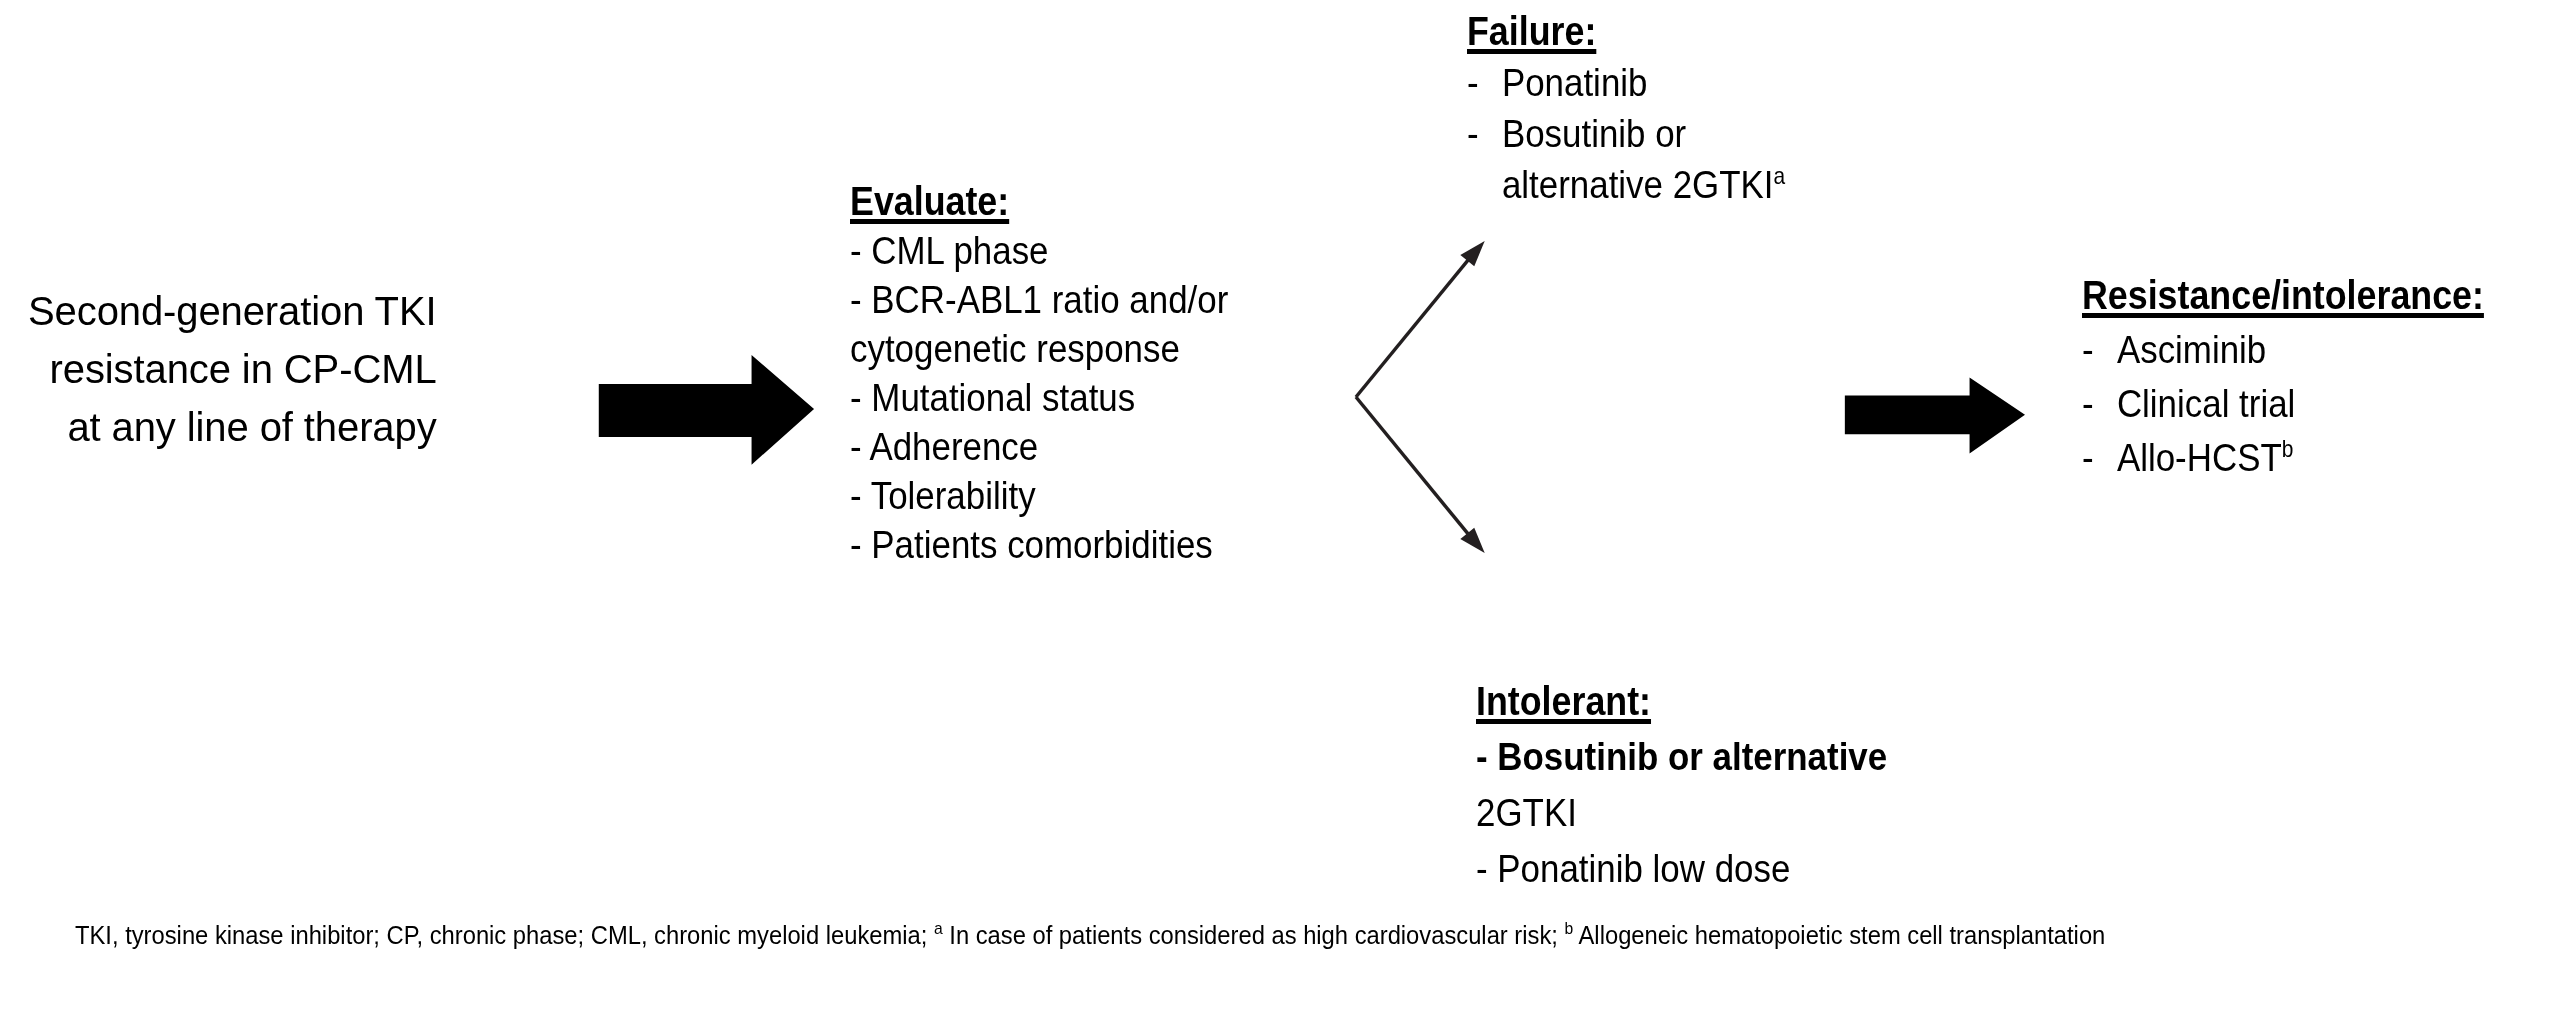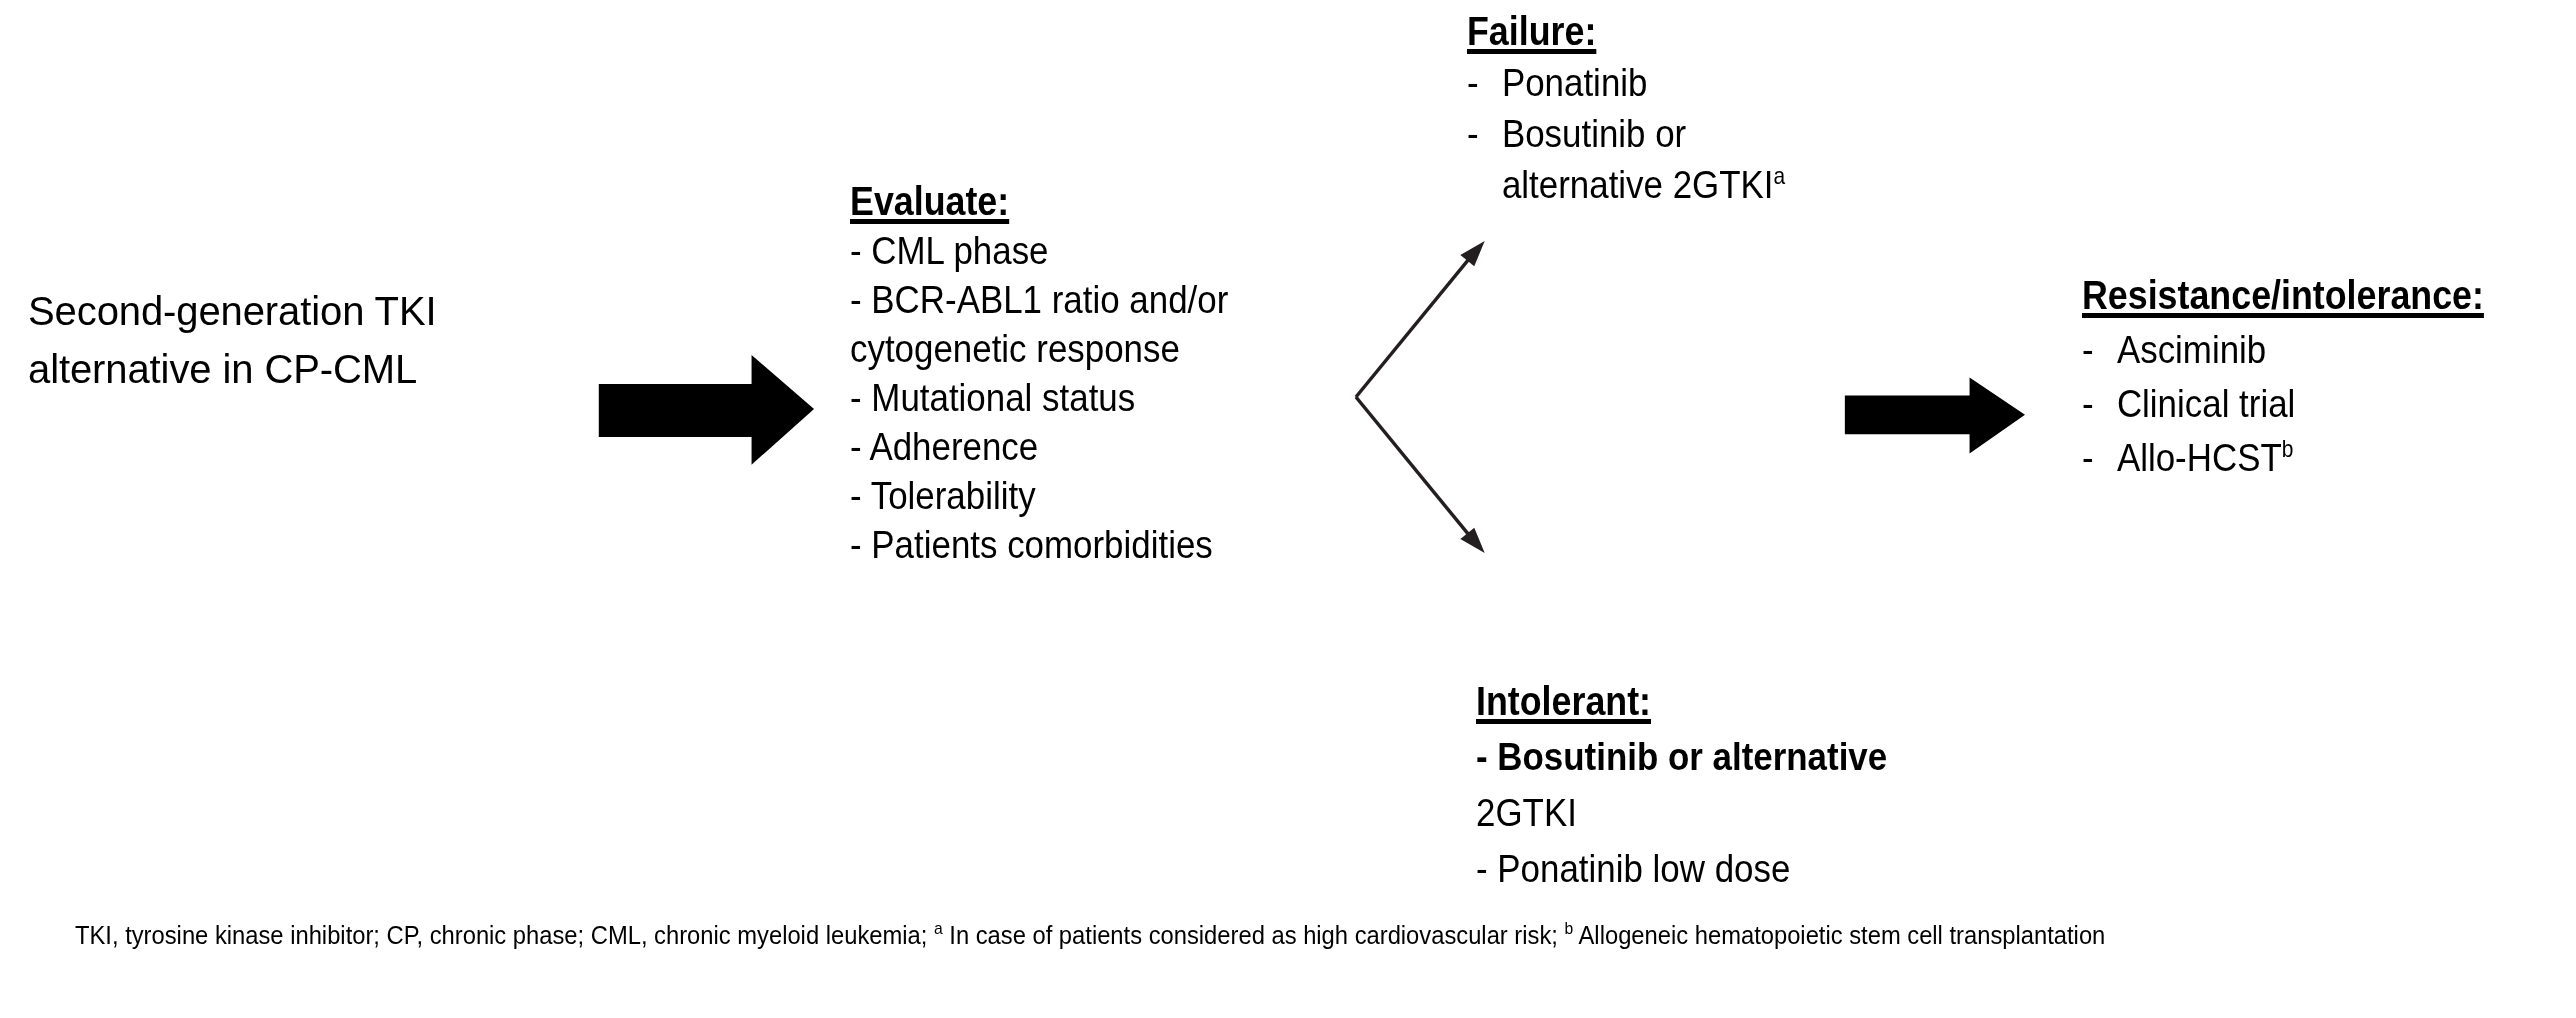--- a/index.html
+++ b/index.html
@@ -25,20 +25,21 @@
   }
 
   
   .src-box {
     left: 28px;
     top: 282px;
     font-family: "Liberation Sans", sans-serif;
     font-size: 40px;
     line-height: 58px;
     letter-spacing: -0.1px;
+    text-align: right;
   }
   .src-box .line { display: block; }
 
   
   .narrow {
     font-family: "Liberation Sans", sans-serif;
     transform-origin: left top;
   }
 
   .hdr {
@@ -136,21 +137,22 @@
   #block-arrow-2 { left: 1843px; top: 376px; }
   #branch-arrows { left: 1342px; top: 223px; }
 </style>
 </head>
 <body>
 
 <div id="canvas">
 
   <div class="blk src-box">
     <span class="line">Second-generation TKI</span>
-    <span class="line">alternative in CP-CML</span>
+    <span class="line">resistance in CP-CML</span>
+    <span class="line">at any line of therapy</span>
   </div>
 
   <svg class="arrow-svg" id="block-arrow-1" width="223" height="125" viewBox="0 0 320 180">
     <polygon points="2,52 222,52 222,10 312,88 222,168 222,128 2,128" fill="#000000"></polygon>
   </svg>
 
   <div class="blk narrow evaluate">
     <span class="line hdr">Evaluate:</span>
     <span class="line">- CML phase</span>
     <span class="line">- BCR-ABL1 ratio and/or</span>

